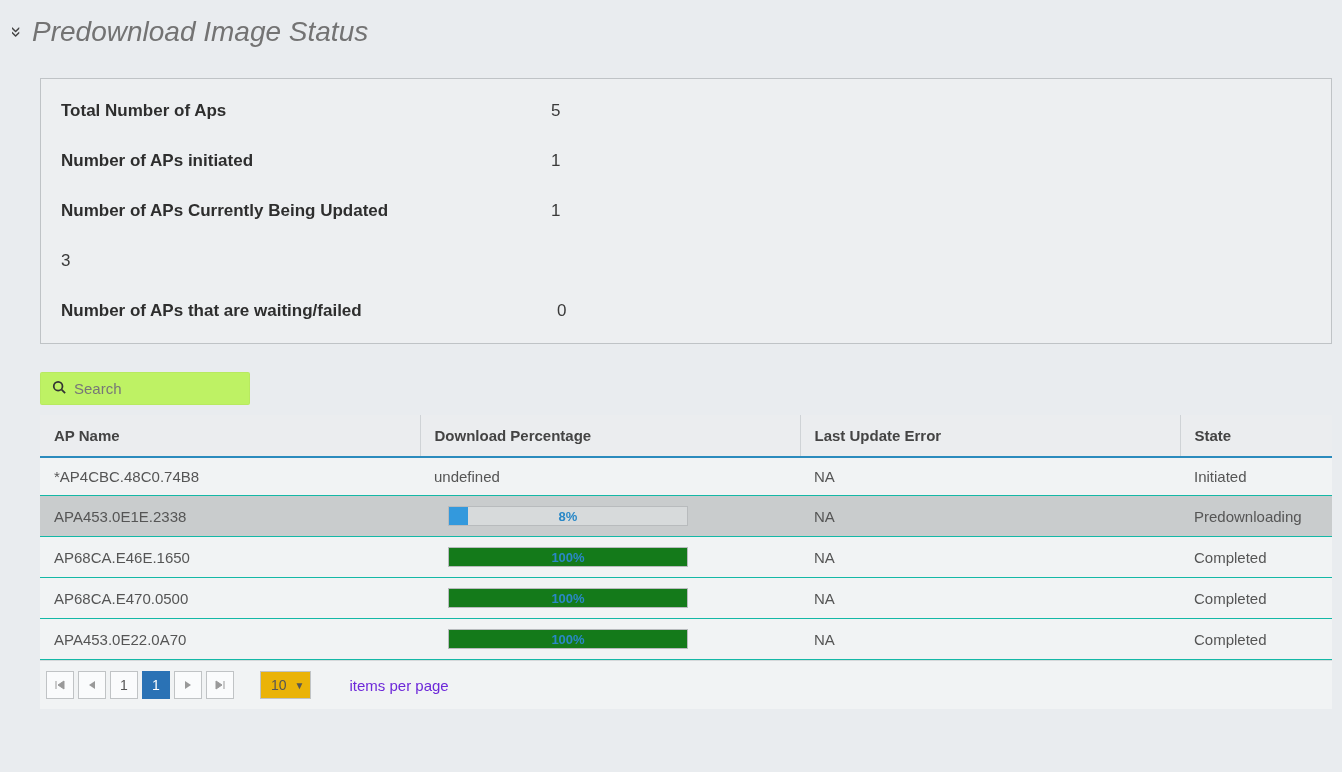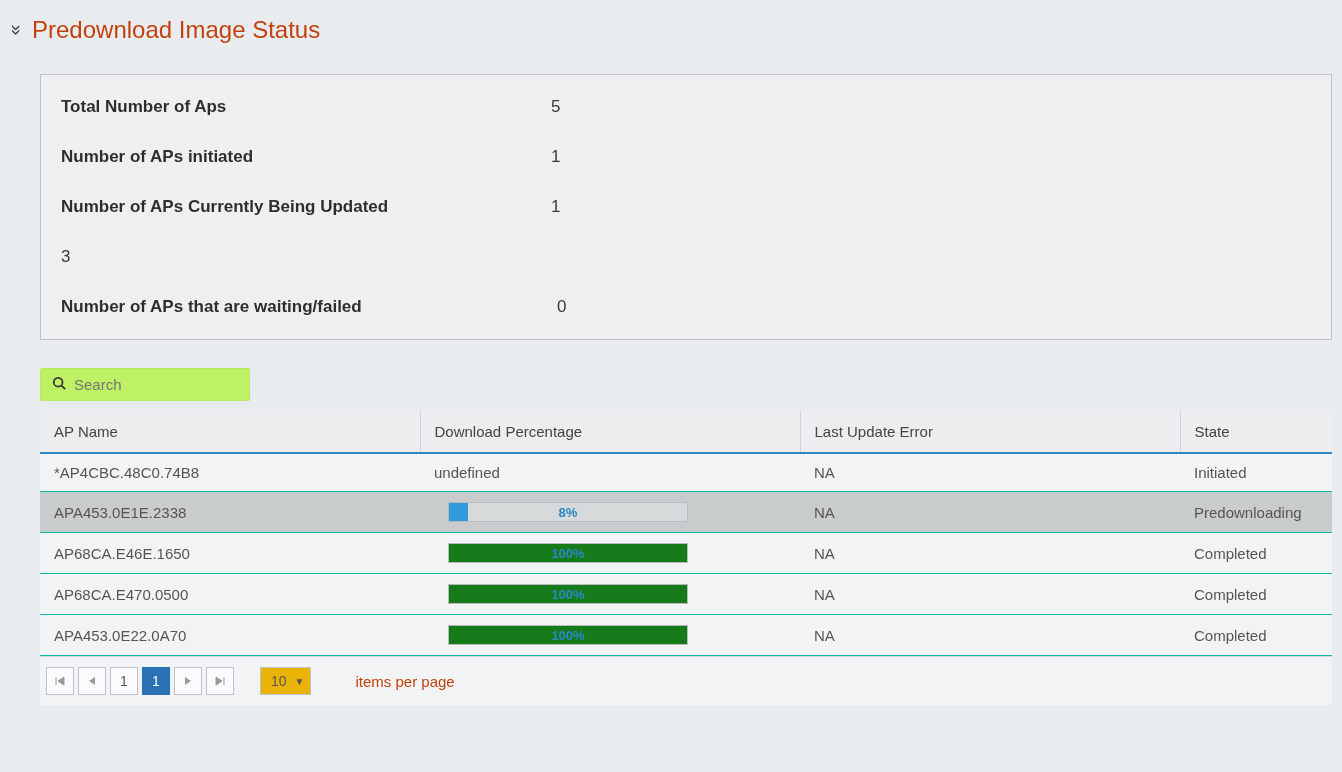--- a/index.html
+++ b/index.html
@@ -26,23 +26,24 @@
       margin-bottom: 30px;
       padding-left: 2px;
     }
     .collapse-icon {
       font-size: 18px;
       color: #444;
       line-height: 1;
       transform: scaleX(1.2);
     }
     .page-title {
-      font-size: 24px;
+      font-size: 28px;
       font-weight: 400;
-      color: #c2410c;
+      color: #737373;
+      font-style: italic;
     }
     .summary-panel {
       margin-left: 30px;
       margin-right: 0;
       background: #edeff1;
       border: 1px solid #bfc3c6;
       padding: 22px 20px 22px 20px;
       margin-bottom: 28px;
     }
     .summary-row {
@@ -95,21 +96,21 @@
       color: #777;
     }
     table.data-table {
       width: 100%;
       border-collapse: collapse;
       background: #eef0f2;
       table-layout: fixed;
     }
     table.data-table thead th {
       text-align: left;
-      font-weight: normal;
+      font-weight: bold;
       font-size: 15px;
       color: #444;
       padding: 12px 14px;
       background: #ebedef;
       border-left: 1px solid #cfd3d6;
       border-bottom: 2px solid #2b8bbd;
     }
     table.data-table thead th:first-child {
       border-left: none;
     }
@@ -200,22 +201,22 @@
       gap: 8px;
       font-size: 14px;
       color: #555;
       cursor: pointer;
     }
     .page-size .caret {
       font-size: 10px;
       color: #555;
     }
     .items-label {
-      margin-left: 12px;
-      color: #c2410c;
+      margin-left: 6px;
+      color: #6d28d9;
       font-size: 15px;
       padding-left: 28px;
     }
   </style>
 </head>
 <body>
 
 <div class="page">
   <div class="header">
     <span class="collapse-icon" style="transform: rotate(90deg) scaleX(1.1);">»</span>

